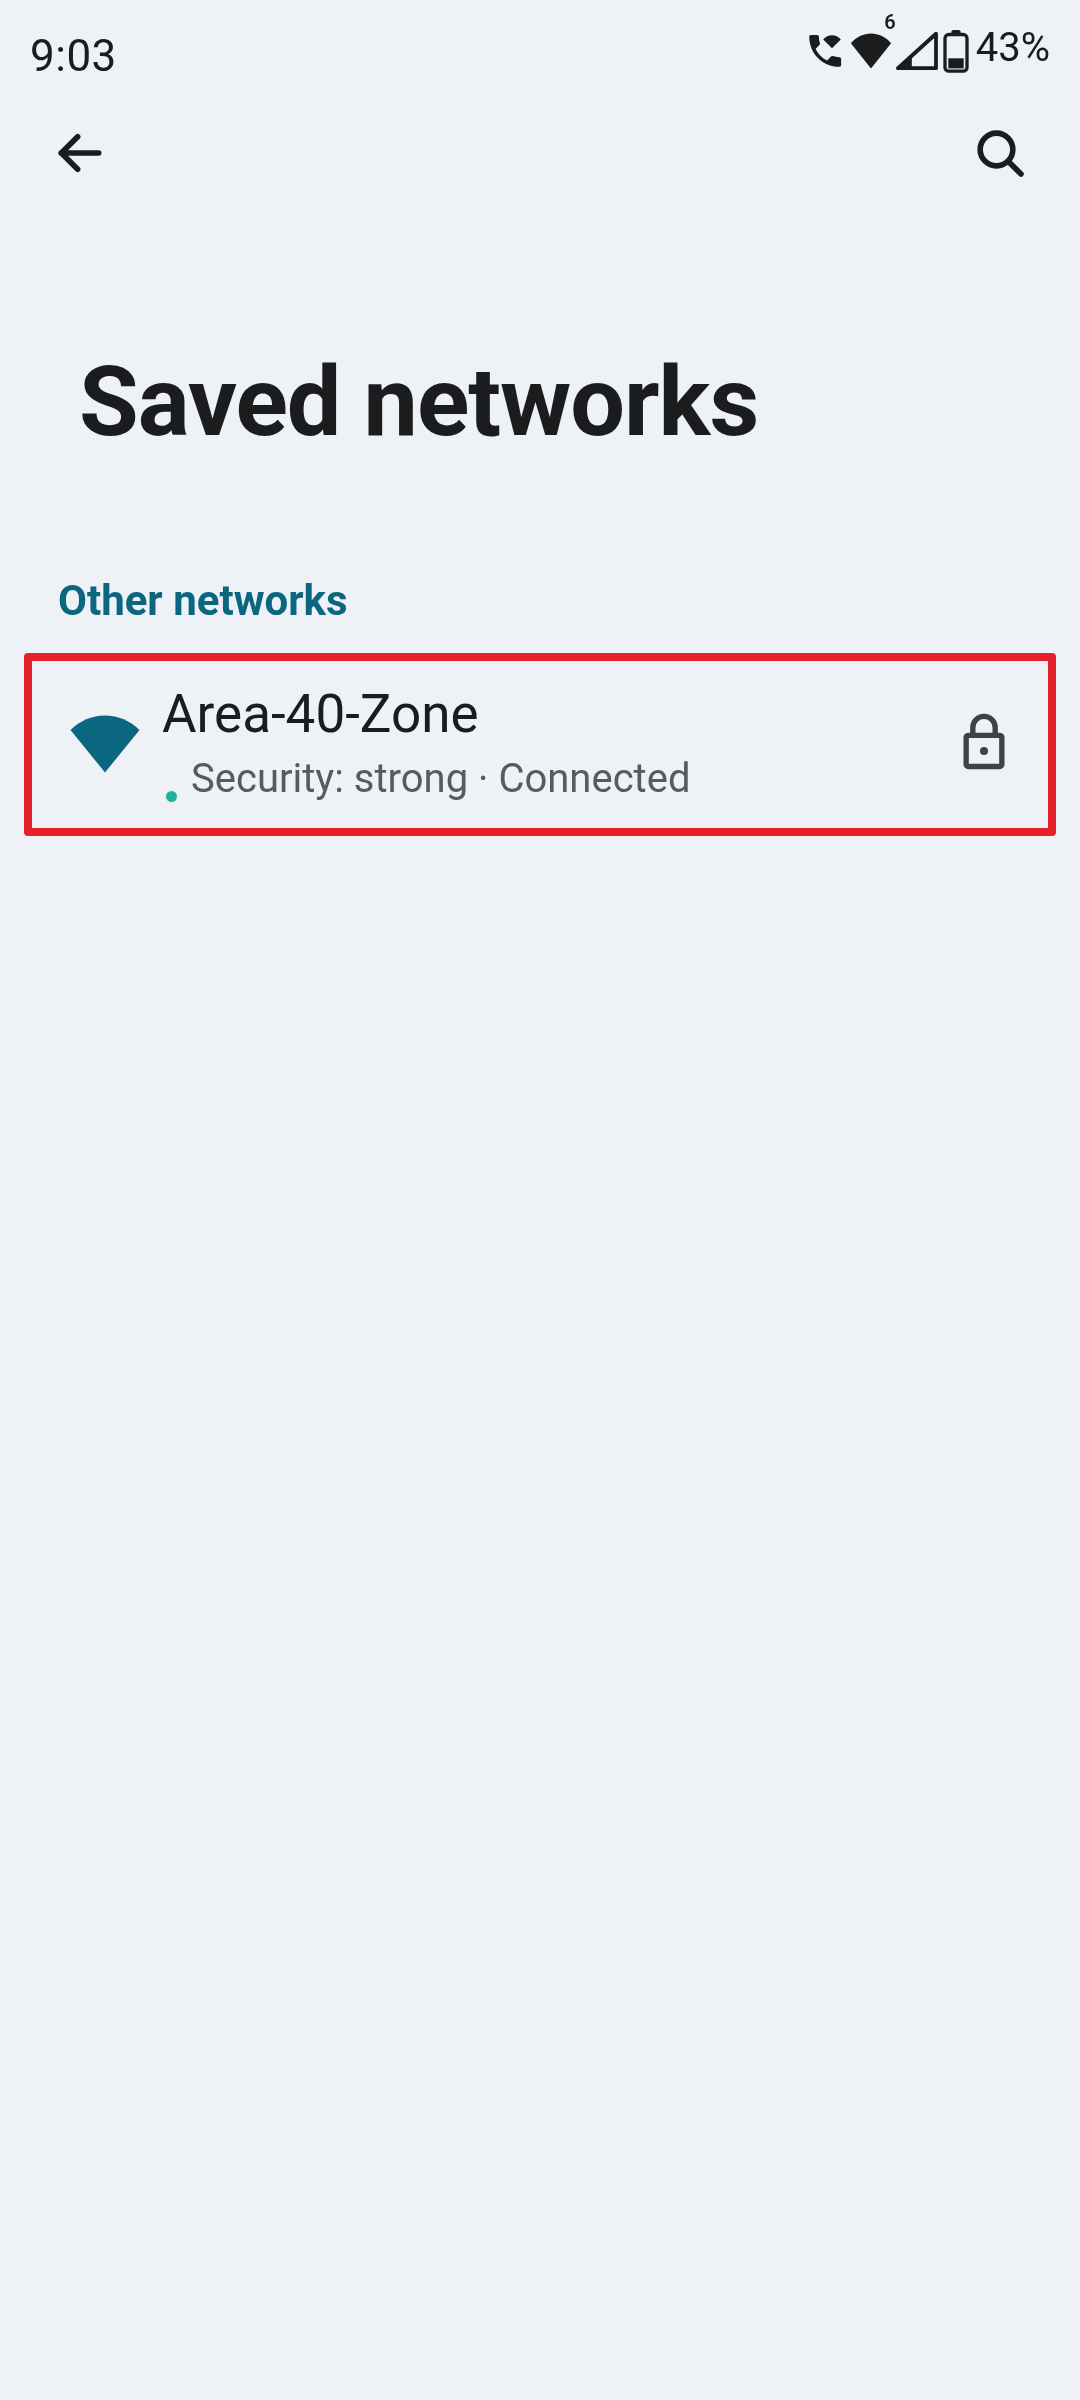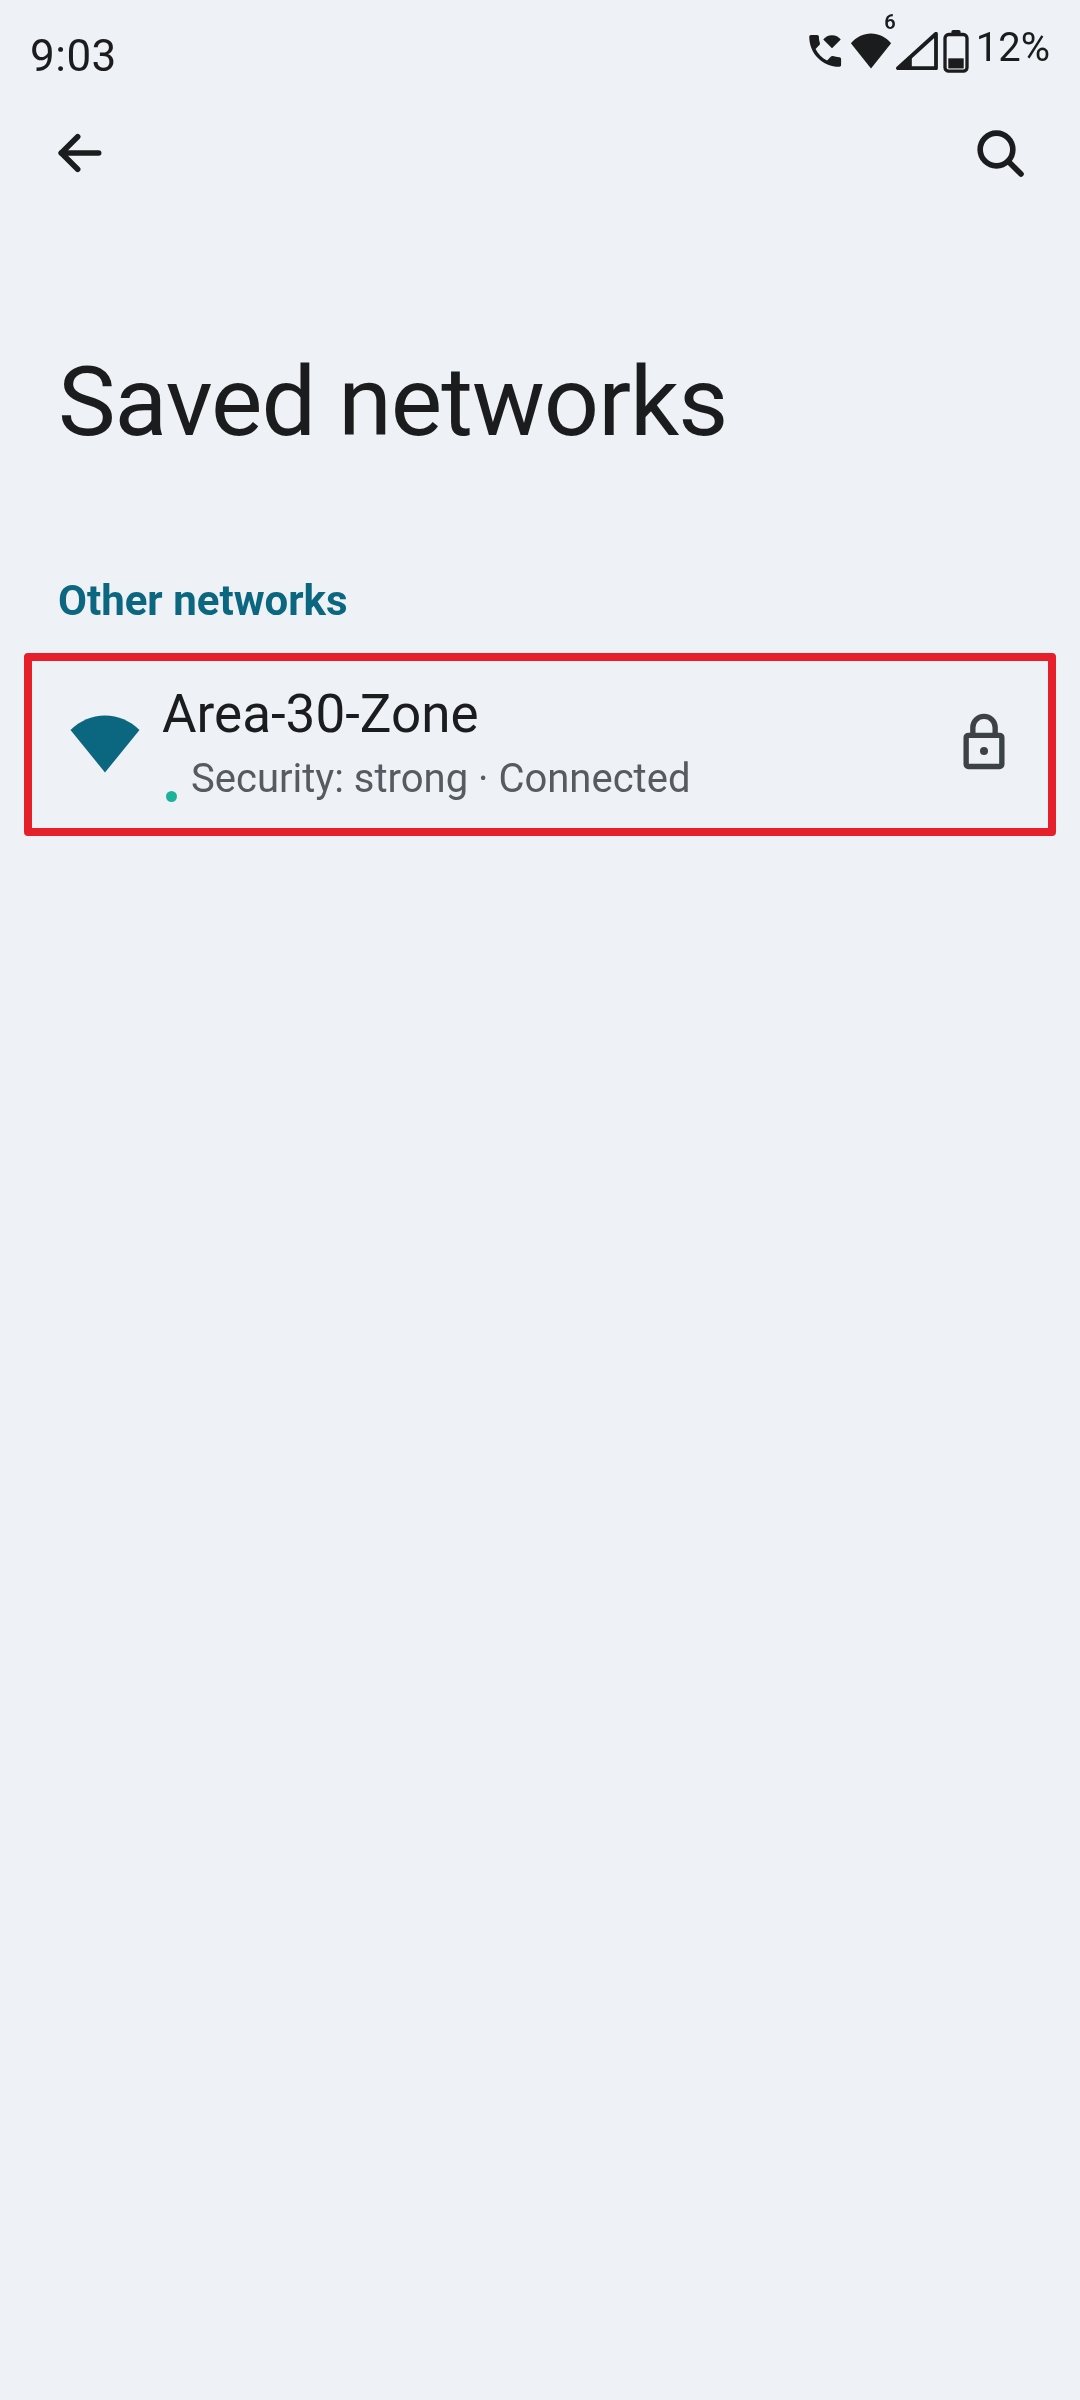--- a/index.html
+++ b/index.html
@@ -57,24 +57,25 @@
       width: 72px;
       height: 72px;
       display: flex;
       align-items: center;
       justify-content: center;
       cursor: pointer;
     }
     
     .page-title {
       font-size: 97px;
-      font-weight: 400;
+      font-weight: 700;
       color: #1a1c1e;
       padding: 130px 58px 95px 58px;
       letter-spacing: -1px;
+      margin-left: 21px;
     }
     
     .section-header {
       font-size: 42px;
       font-weight: 700;
       color: #0b6780;
       padding: 22px 32px 28px 58px;
     }
     
     .highlight-wrap {
@@ -161,21 +162,21 @@
         </svg>
       </span>
 
       <span class="ico">
         <svg width="28" height="44" viewBox="0 0 14 24">
           <rect x="1" y="3" width="12" height="20" rx="2" fill="none" stroke="#1a1c1e" stroke-width="1.8"></rect>
           <rect x="4.5" y="0.5" width="5" height="3" rx="1" fill="#1a1c1e"></rect>
           <rect x="2.8" y="16" width="8.4" height="5.5" fill="#1a1c1e"></rect>
         </svg>
       </span>
-      <span class="battery-text">12%</span>
+      <span class="battery-text">43%</span>
     </div>
   </div>
 
   <div class="app-bar">
     <div class="icon-btn">
       <span>
         <svg width="56" height="56" viewBox="0 0 24 24" fill="none" stroke="#1a1c1e" stroke-width="2.4" stroke-linecap="round" stroke-linejoin="round">
           <line x1="20" y1="12" x2="4" y2="12"></line>
           <polyline points="11 5 4 12 11 19"></polyline>
         </svg>
@@ -196,21 +197,21 @@
   <div class="section-header">Other networks</div>
 
   <div class="highlight-wrap">
     <div class="network-row">
       <div class="wifi-icon-cell">
         <svg width="72" height="58" viewBox="0 0 24 19" fill="#0b6780">
           <path d="M12 19L0.5 4.8C3.6 1.8 7.6 0 12 0s8.4 1.8 11.5 4.8L12 19z"></path>
         </svg>
       </div>
       <div class="network-text">
-        <div class="network-name">Area-30-Zone</div>
+        <div class="network-name">Area-40-Zone</div>
         <div class="network-sub">
           <span class="dot"></span>
           <span>Security: strong · Connected</span>
         </div>
       </div>
       <div class="lock-cell">
         <svg width="46" height="58" viewBox="0 0 20 26" fill="none" stroke="#3d4247" stroke-width="2.4" stroke-linejoin="round">
           <rect x="2" y="10" width="16" height="14" rx="1"></rect>
           <path d="M5 10 V6.5 a5 5 0 0 1 10 0 V10"></path>
           <circle cx="10" cy="17" r="1.8" fill="#3d4247" stroke="none"></circle>

